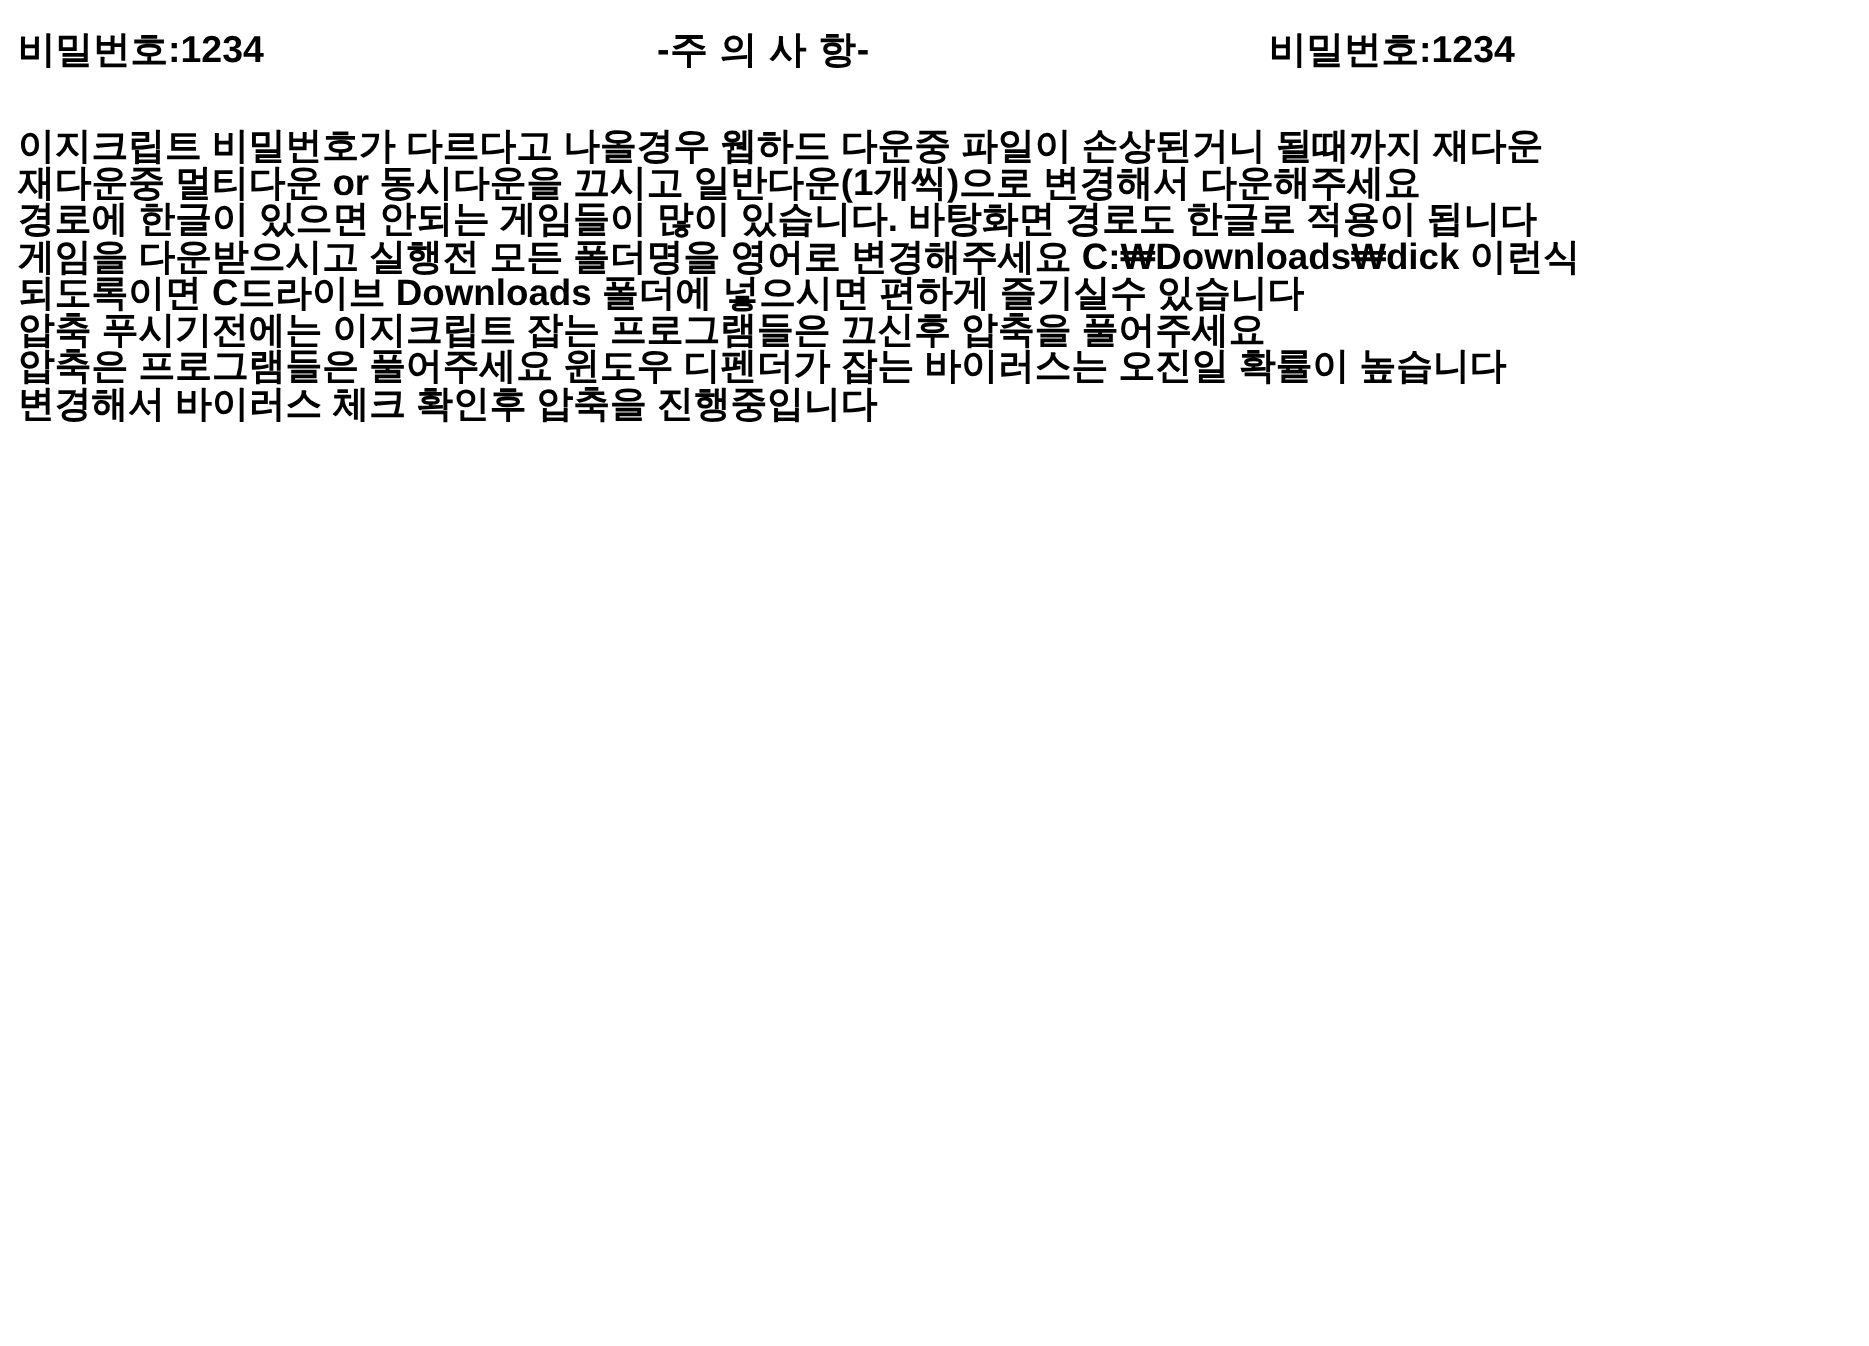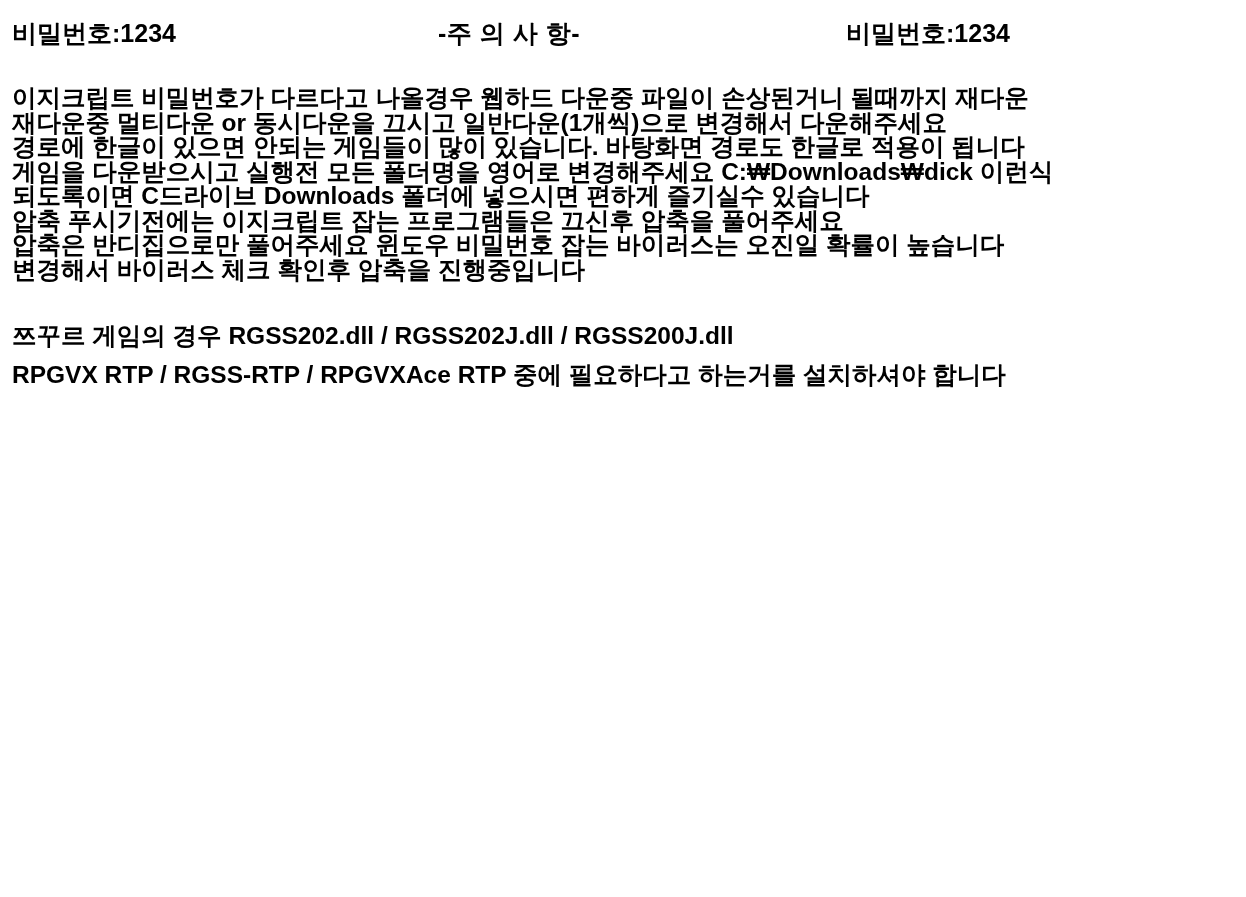--- a/index.html
+++ b/index.html
@@ -83,23 +83,19 @@
   </div>
 
   <div class="body-block">
 
     <p class="line gap-lg">이지크립트 비밀번호가 다르다고 나올경우 웹하드 다운중 파일이 손상된거니 될때까지 재다운</p>
     <p class="line gap-md">재다운중 멀티다운 or 동시다운을 끄시고 일반다운(1개씩)으로 변경해서 다운해주세요</p>
     <p class="line gap-md">경로에 한글이 있으면 안되는 게임들이 많이 있습니다. 바탕화면 경로도 한글로 적용이 됩니다</p>
     <p class="line gap-md">게임을 다운받으시고 실행전 모든 폴더명을 영어로 변경해주세요 C:₩Downloads₩dick 이런식</p>
     <p class="line gap-md">되도록이면 C드라이브 Downloads 폴더에 넣으시면 편하게 즐기실수 있습니다</p>
     <p class="line gap-md">압축 푸시기전에는 이지크립트 잡는 프로그램들은 끄신후 압축을 풀어주세요</p>
-    <p class="line gap-md">압축은 반디집으로만 풀어주세요 윈도우 비밀번호 잡는 바이러스는 오진일 확률이 높습니다</p>
+    <p class="line gap-md">압축은 프로그램들은 풀어주세요 윈도우 디펜더가 잡는 바이러스는 오진일 확률이 높습니다</p>
     <p class="line gap-md">변경해서 바이러스 체크 확인후 압축을 진행중입니다</p>
 
-    <div class="pair">
-      <p class="line">쯔꾸르 게임의 경우 RGSS202.dll / RGSS202J.dll / RGSS200J.dll</p>
-      <p class="line">RPGVX RTP /  RGSS-RTP  / RPGVXAce RTP 중에 필요하다고 하는거를 설치하셔야 합니다</p>
-    </div>
 
 
   </div>
 </div>
 
 </body></html>

